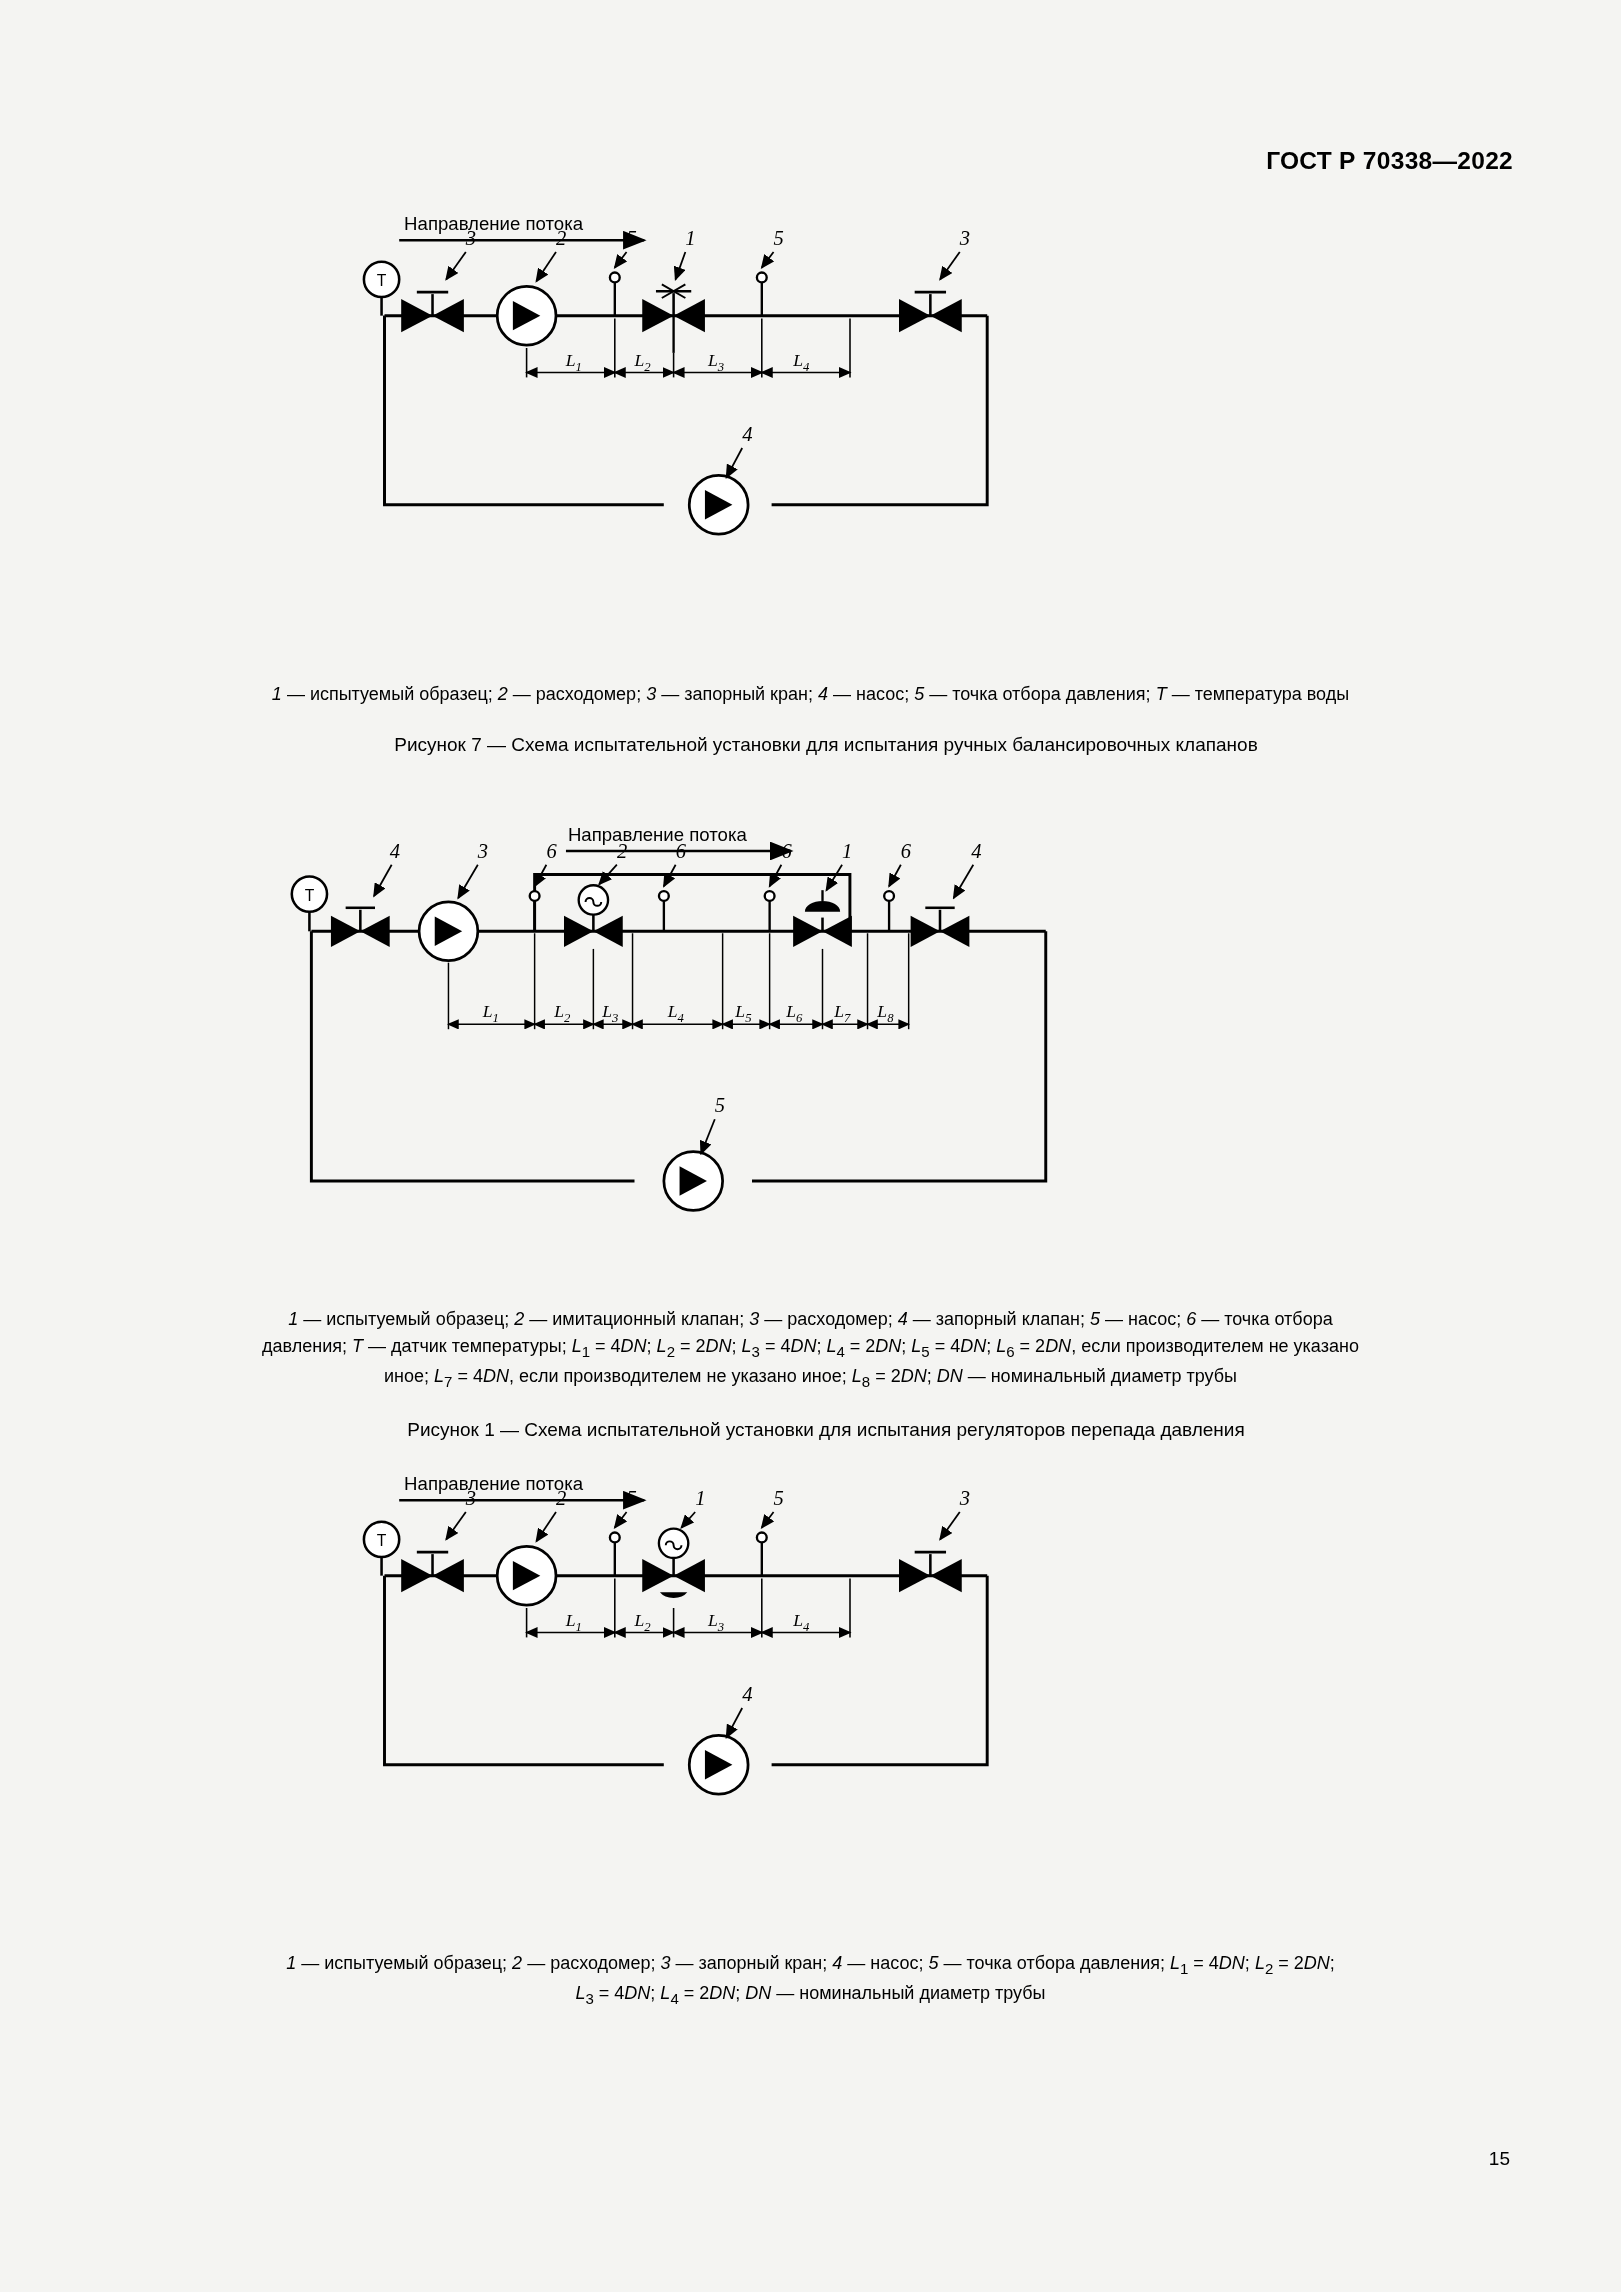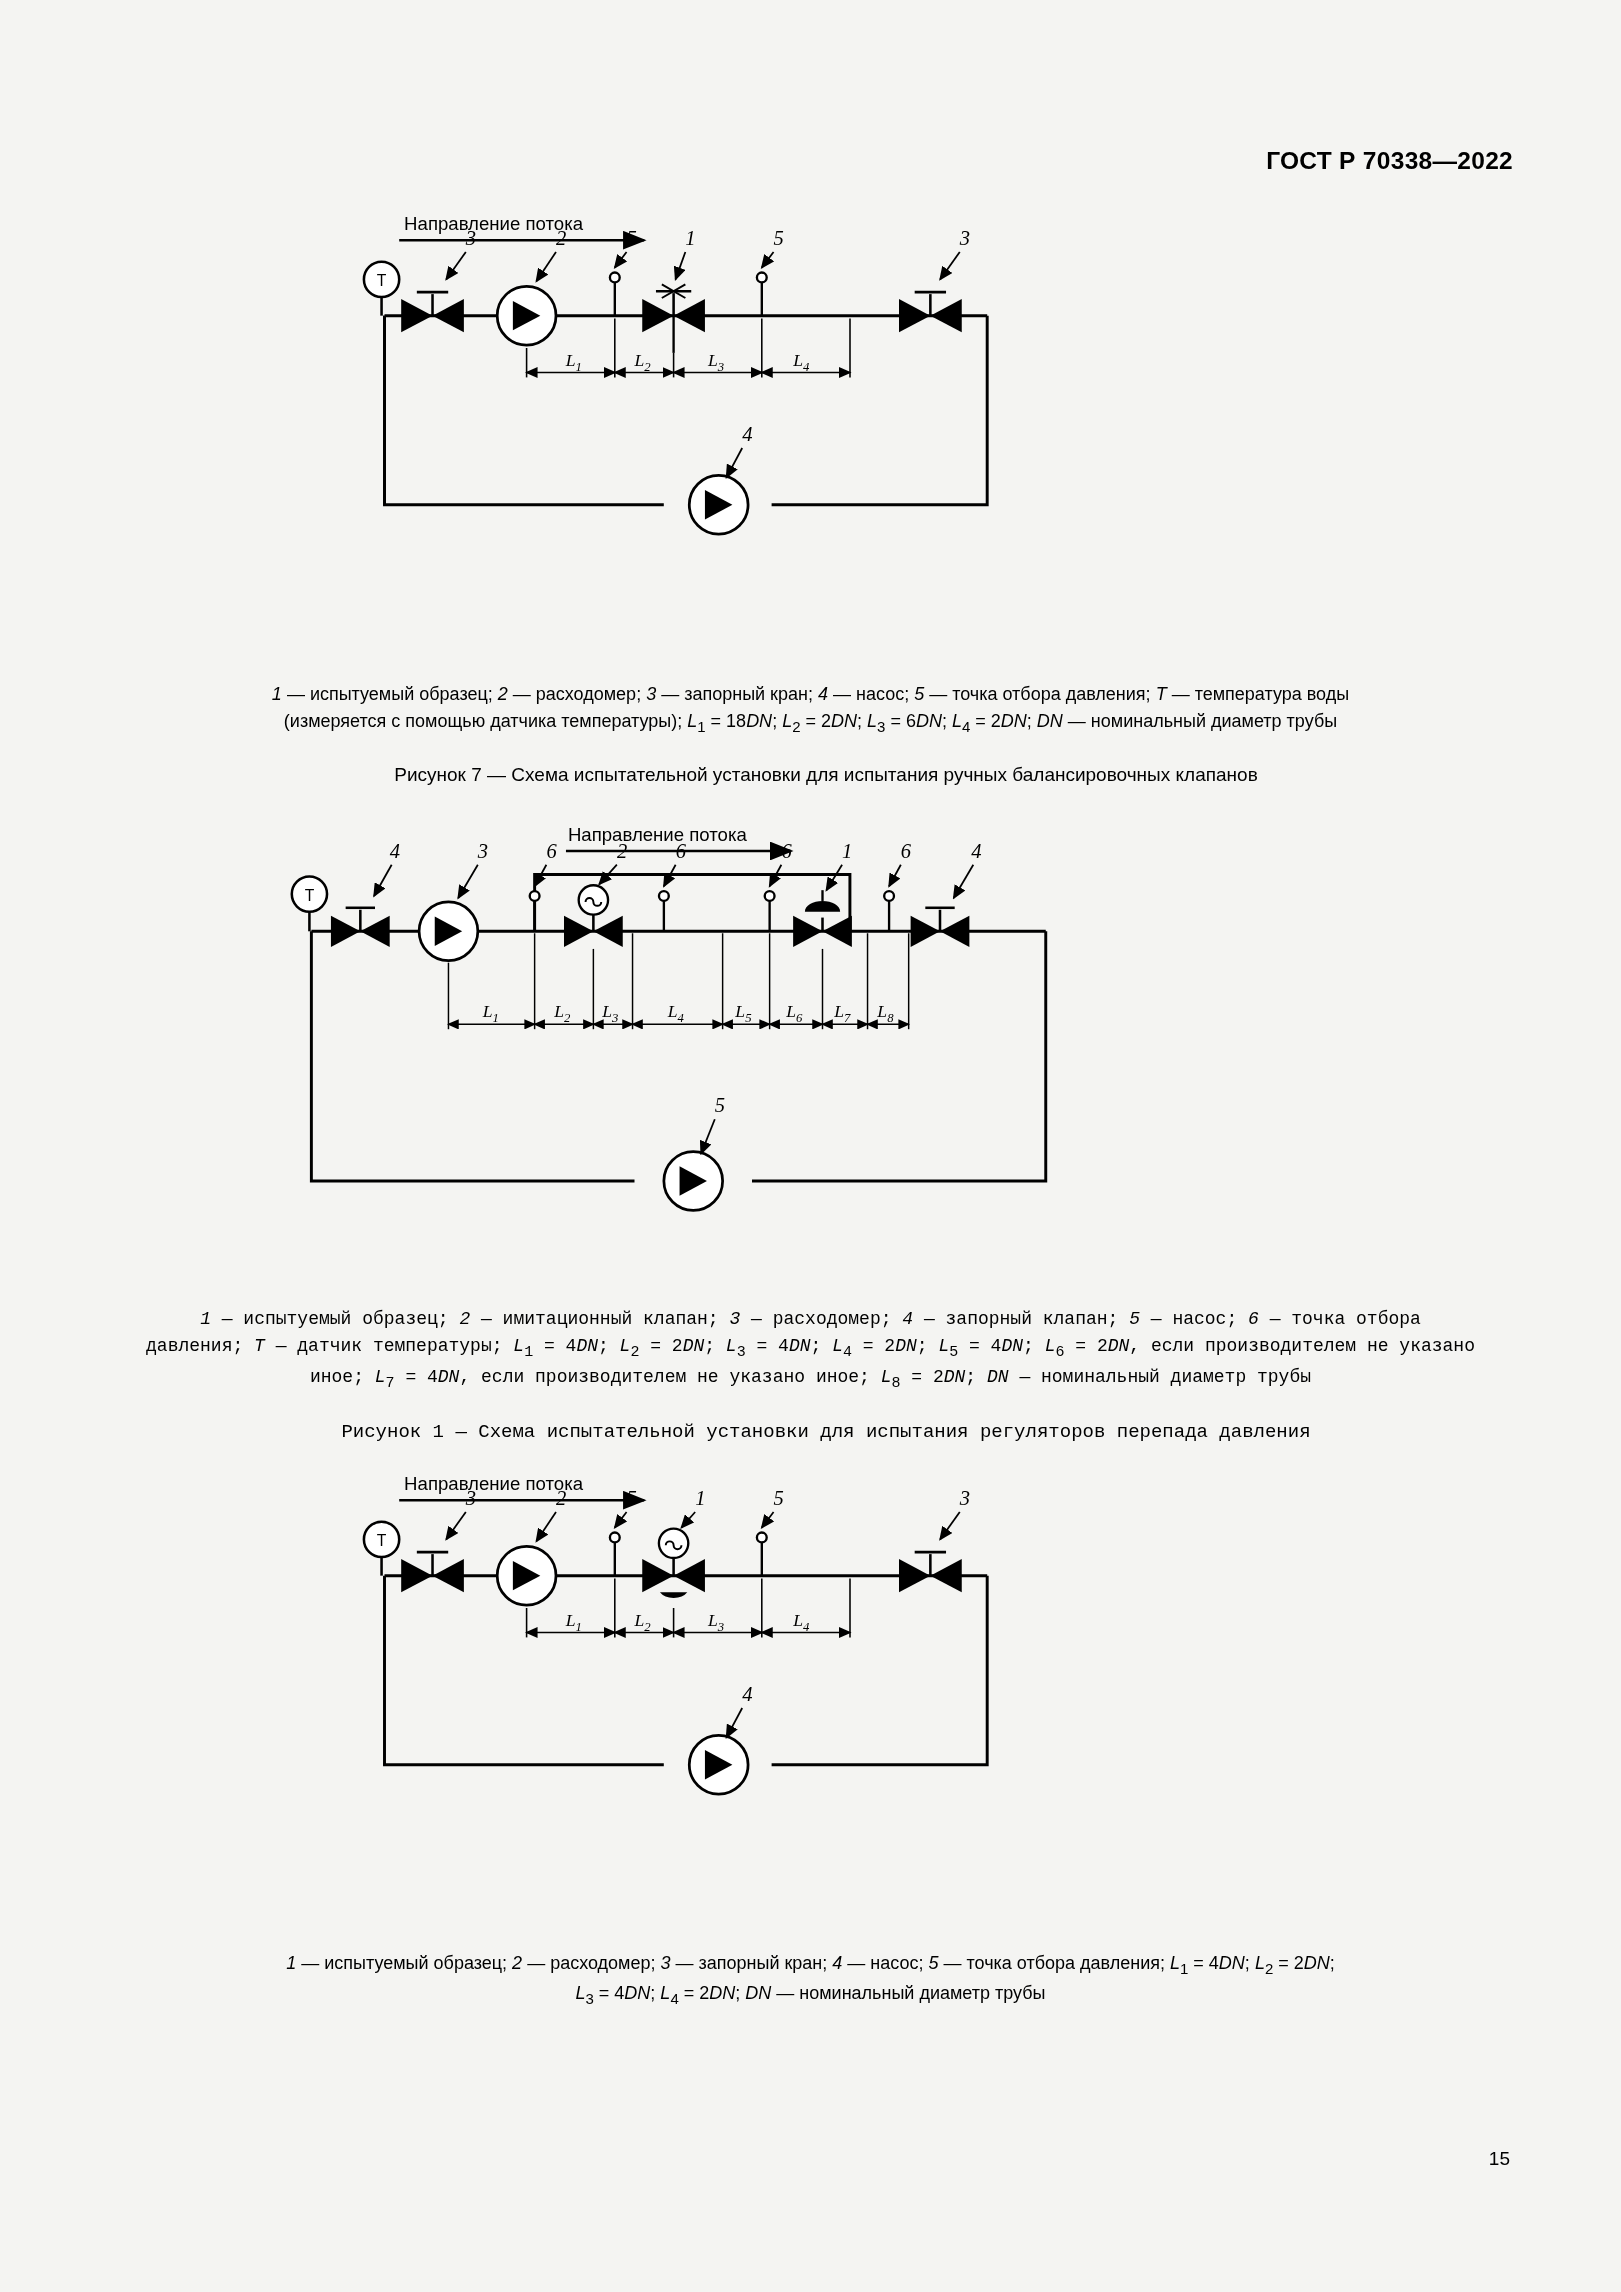--- a/index.html
+++ b/index.html
@@ -112,21 +112,20 @@
       <text x="572" y="55" font-size="21" font-style="italic" font-family="Liberation Serif, serif">5</text>
       <line x1="742" y1="90" x2="762" y2="62" stroke="#000" stroke-width="1.8" marker-start="url(#arSrev)"></line>
       <text x="762" y="55" font-size="21" font-style="italic" font-family="Liberation Serif, serif">3</text>
       <line x1="524" y1="292" x2="540" y2="262" stroke="#000" stroke-width="1.8" marker-start="url(#arSrev)"></line>
       <text x="540" y="255" font-size="21" font-style="italic" font-family="Liberation Serif, serif">4</text>
     </svg>
   </div>
 
   <div class="legend-wrap" style="top:681px;">
     <div class="caption"><i>1</i> — испытуемый образец; <i>2</i> — расходомер; <i>3</i> — запорный кран; <i>4</i> — насос; <i>5</i> — точка отбора давления; <i>T</i> — температура воды</div>
-    <div class="caption">(измеряется с помощью датчика температуры); <i>L</i><sub>1</sub> = 18<i>DN</i>; <i>L</i><sub>2</sub> = 2<i>DN</i>; <i>L</i><sub>3</sub> = 6<i>DN</i>; <i>L</i><sub>4</sub> = 2<i>DN</i>; <i>DN</i> — номинальный диаметр трубы</div>
     <div class="figtitle">Рисунок 7 — Схема испытательной установки для испытания ручных балансировочных клапанов</div>
   </div>
 
   <div class="fig" style="top:804px;">
     <svg width="1176" height="470" viewBox="0 0 1200 480">
 
       <line x1="410" y1="48" x2="640" y2="48" stroke="#000" stroke-width="2.4" marker-end="url(#ar)"></line>
       <text x="412" y="38" font-size="19" font-family="Liberation Sans, sans-serif">Направление потока</text>
 
       <polyline points="378,130 378,72 700,72 700,130" fill="none" stroke="#000" stroke-width="3"></polyline>
@@ -231,21 +230,21 @@
         <text x="522" y="55">6</text>
         <text x="630" y="55">6</text>
         <text x="692" y="55">1</text>
         <text x="752" y="55">6</text>
         <text x="824" y="55">4</text>
         <text x="562" y="315">5</text>
       </g>
     </svg>
   </div>
 
-  <div class="legend-wrap" style="top:1306px;font-family:Liberation Mono, monospace;">
+  <div class="legend-wrap" style="top:1306px;">
     <div class="caption"><i>1</i> — испытуемый образец; <i>2</i> — имитационный клапан; <i>3</i> — расходомер; <i>4</i> — запорный клапан; <i>5</i> — насос; <i>6</i> — точка отбора</div>
     <div class="caption">давления; <i>T</i> — датчик температуры; <i>L</i><sub>1</sub> = 4<i>DN</i>; <i>L</i><sub>2</sub> = 2<i>DN</i>; <i>L</i><sub>3</sub> = 4<i>DN</i>; <i>L</i><sub>4</sub> = 2<i>DN</i>; <i>L</i><sub>5</sub> = 4<i>DN</i>; <i>L</i><sub>6</sub> = 2<i>DN</i>, если производителем не указано</div>
     <div class="caption">иное; <i>L</i><sub>7</sub> = 4<i>DN</i>, если производителем не указано иное; <i>L</i><sub>8</sub> = 2<i>DN</i>; <i>DN</i> — номинальный диаметр трубы</div>
     <div class="figtitle">Рисунок 1 — Схема испытательной установки для испытания регуляторов перепада давления</div>
   </div>
 
   <div class="fig" style="top:1451px;">
     <svg width="1078" height="412" viewBox="0 0 1100 420">
       <line x1="190" y1="50" x2="440" y2="50" stroke="#000" stroke-width="2.4" marker-end="url(#ar)"></line>
       <text x="195" y="40" font-size="19" font-family="Liberation Sans, sans-serif">Направление потока</text>

